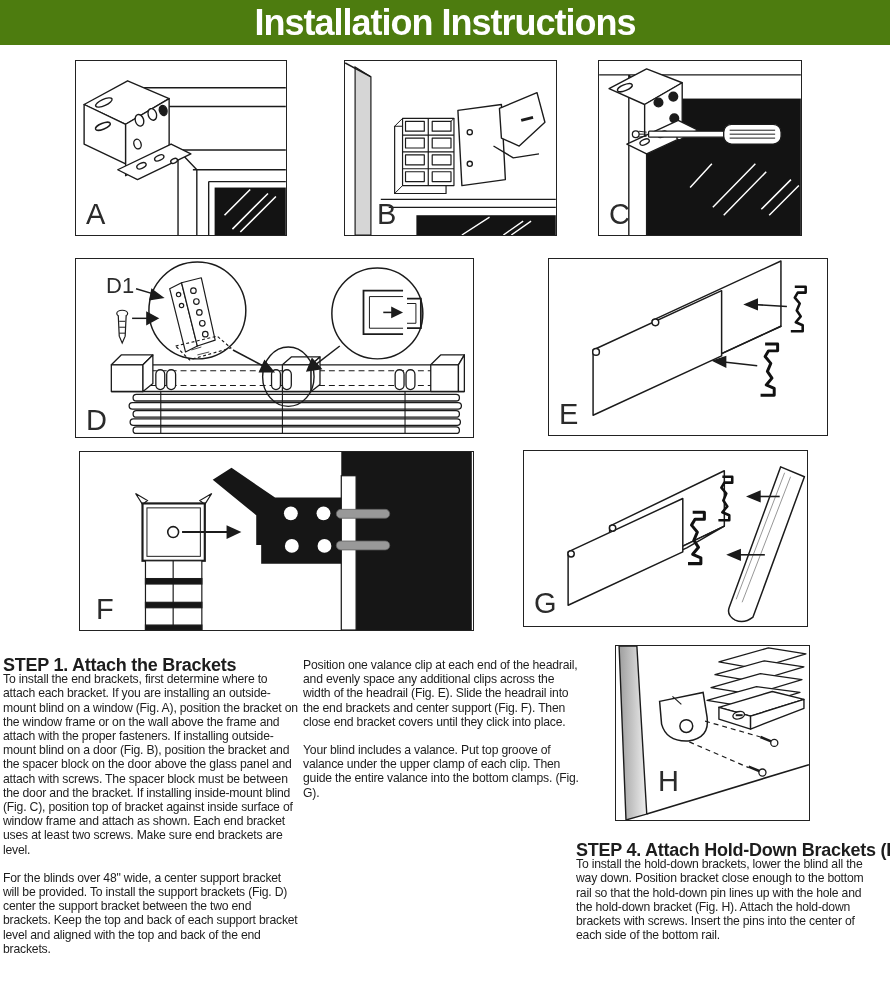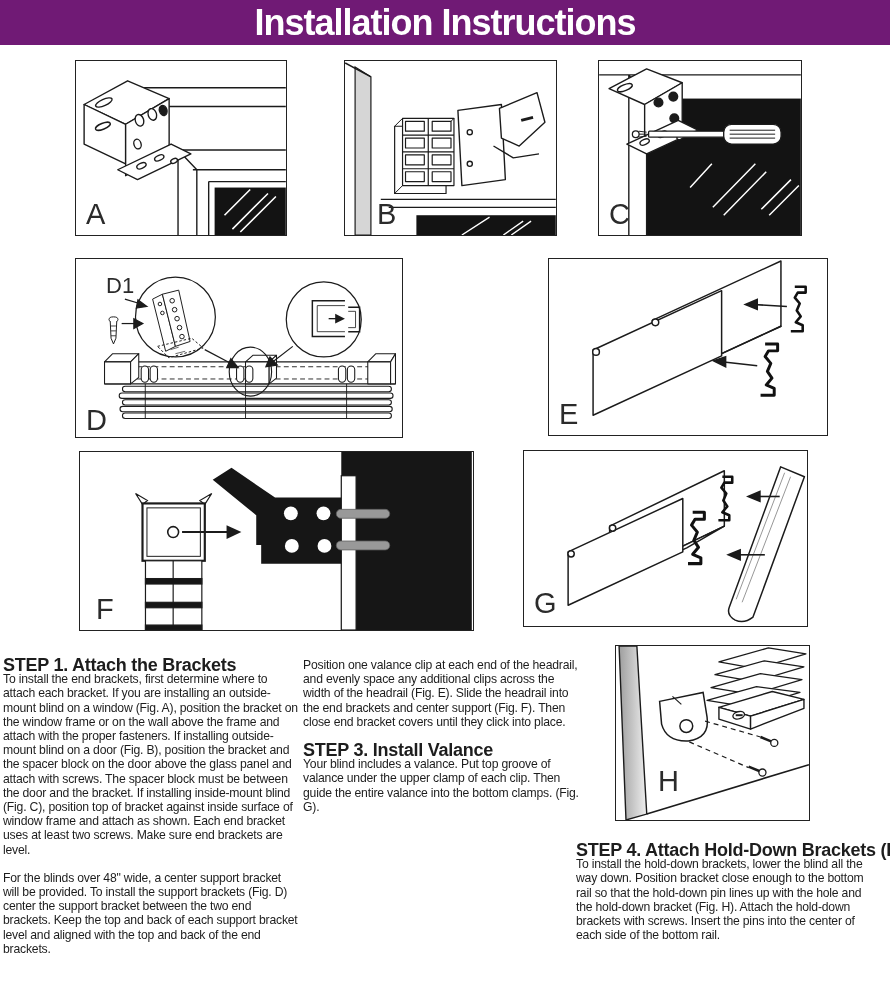--- a/index.html
+++ b/index.html
@@ -2,37 +2,37 @@
 <html><head>
 <meta charset="utf-8">
 <style>
   html,body { margin:0; padding:0; background:#ffffff; }
   .page {
     position:relative; width:890px; height:1000px; background:#fff;
     font-family:"Liberation Sans", sans-serif; overflow:hidden;
   }
   .header {
     position:absolute; left:0; top:0; width:890px; height:45px;
-    background:#701a75; display:flex; align-items:center; justify-content:center;
+    background:#4d7c0f; display:flex; align-items:center; justify-content:center;
   }
   .header h1 {
     margin:0; color:#ffffff; font-size:36px; font-weight:700; letter-spacing:-1px;
   }
   .panel {
     position:absolute; border:1.6px solid #222; background:#fff; margin:0; box-sizing:border-box;
   }
   .panel svg { display:block; width:100%; height:100%; }
   .fig-label {
     position:absolute; left:10px; bottom:6px; font-size:29px; font-weight:400;
     color:#2b2b2b; line-height:1;
   }
   #panel-a { left:75px;  top:60px;  width:212px; height:176px; }
   #panel-b { left:344px; top:60px;  width:213px; height:176px; }
   #panel-c { left:598px; top:60px;  width:204px; height:176px; }
-  #panel-d { left:75px;  top:258px; width:328px; height:180px; }
+  #panel-d { left:75px;  top:258px; width:399px; height:180px; }
   #panel-e { left:548px; top:258px; width:280px; height:178px; }
   #panel-f { left:79px;  top:451px; width:395px; height:180px; }
   #panel-g { left:523px; top:450px; width:285px; height:177px; }
   #panel-h { left:615px; top:645px; width:195px; height:176px; }
   #panel-b .fig-label { left:32px; }
   #panel-f .fig-label { left:16px; }
   #panel-g .fig-label { bottom:8px; }
   #panel-h .fig-label { left:42px; bottom:24px; }
   #panel-d .fig-label { bottom:2px; }
   .fig-sublabel {
@@ -360,21 +360,20 @@
   </figure>
 
   <div class="col" id="col1">
     <h3>STEP 1. Attach the Brackets</h3>
     <p>To install the end brackets, first determine where to attach each bracket.  If you are installing an outside-mount blind on a window (Fig. A), position the bracket on the window frame or on the wall above the frame and attach with the proper fasteners.  If installing outside-mount blind on a door (Fig. B), position the bracket and the spacer block on the door above the glass panel and attach with screws. The spacer block must be between the door and the bracket.  If installing inside-mount blind (Fig. C), position top of bracket against inside surface of window frame and attach as shown. Each end bracket uses at least two screws.  Make sure end brackets are level.</p>
     <p>For the blinds over 48" wide, a center support bracket will be provided.   To install the support brackets (Fig. D) center the support bracket between the two end brackets. Keep the top and back of each support bracket level and aligned with the top and back of the end brackets.</p>
   </div>
 
   <div class="col" id="col2">
     <p>Position one valance clip at each end of the headrail, and evenly space any additional clips across the width of the headrail (Fig. E). Slide the headrail into the end brackets and center support (Fig. F).  Then close end bracket covers until they click into place.</p>
-    <h3>STEP 3. Install Valance</h3>
     <p>Your blind includes a valance. Put top groove of valance under the upper clamp of each clip. Then guide the entire valance into the bottom clamps. (Fig. G).</p>
   </div>
 
   <div class="col" id="col3">
     <h3>STEP 4. Attach Hold-Down Brackets (For Door only)</h3>
     <p>To install the hold-down brackets, lower the blind all the way down. Position bracket close enough to the bottom rail so that the hold-down pin lines up with the hole and the hold-down bracket (Fig. H). Attach the hold-down brackets with screws.  Insert the pins into the center of each side of the bottom rail.</p>
   </div>
 
 </div>
 

